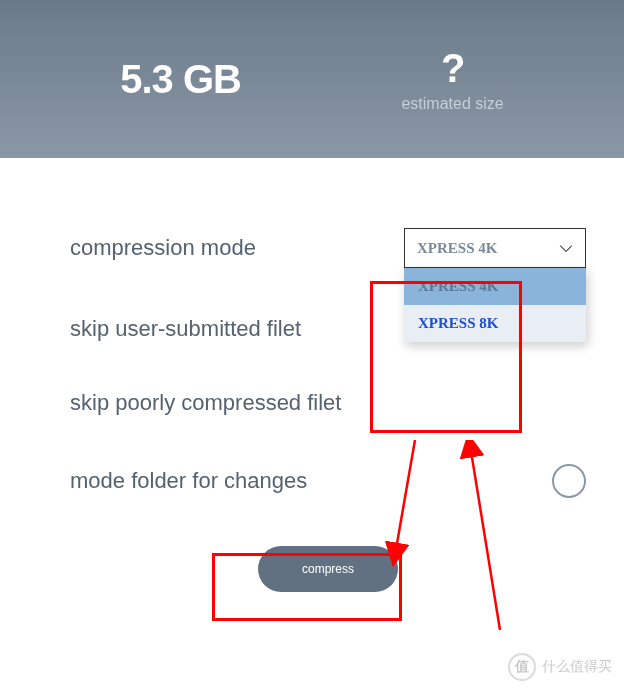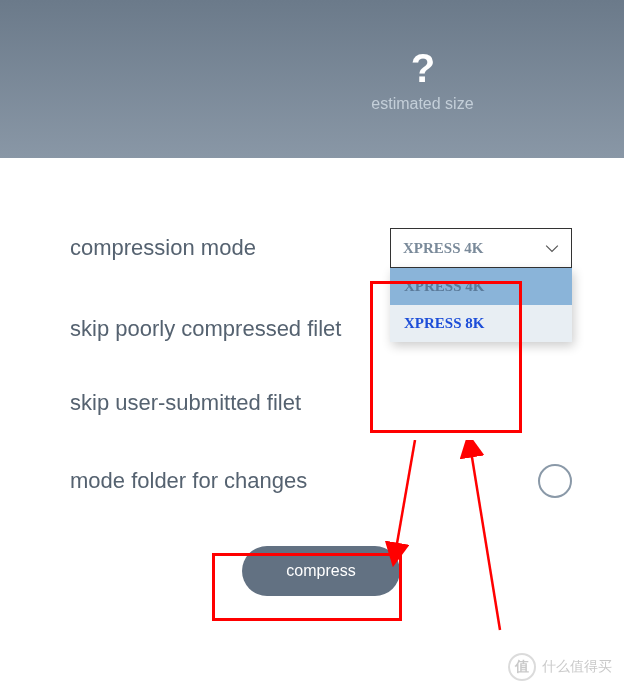--- a/index.html
+++ b/index.html
@@ -32,21 +32,21 @@
       font-weight: 700;
       letter-spacing: -1px;
     }
     .stat-label {
       font-size: 16px;
       color: #c4cfd9;
       margin-top: 4px;
       font-weight: 400;
     }
     .content {
-      padding: 70px 52px 0 70px;
+      padding: 70px 38px 0 70px;
     }
     .option-row {
       display: flex;
       align-items: center;
       justify-content: space-between;
       margin-bottom: 48px;
       position: relative;
     }
     .option-label {
       font-size: 22px;
@@ -116,21 +116,21 @@
       cursor: pointer;
     }
     .compress-button {
       display: block;
       margin: 40px auto 0 auto;
       background: #627182;
       color: #ffffff;
       border: none;
       border-radius: 30px;
       padding: 16px 44px;
-      font-size: 16px;
+      font-size: 12px;
       font-weight: 400;
       cursor: pointer;
     }
     .annotation-box-compress {
       position: absolute;
       border: 3px solid #ff0000;
       left: 212px;
       top: 553px;
       width: 190px;
       height: 68px;
@@ -163,20 +163,21 @@
       justify-content: center;
       font-size: 14px;
       font-weight: 700;
     }
   </style>
 </head>
 <body>
 
 <div class="header">
   <div class="stat-block">
+    <div class="stat-value">5.3 GB</div>
   </div>
   <div class="stat-block">
     <div class="stat-value">?</div>
     <div class="stat-label">estimated size</div>
   </div>
 </div>
 
 <div class="content">
 
   <div class="option-row">
@@ -189,25 +190,25 @@
           </svg>
       </div>
       <div class="dropdown-list">
         <div class="dropdown-item selected">XPRESS 4K</div>
         <div class="dropdown-item">XPRESS 8K</div>
       </div>
     </div>
   </div>
 
   <div class="option-row">
+    <span class="option-label">skip user-submitted filet</span>
+  </div>
+
+  <div class="option-row">
     <span class="option-label">skip poorly compressed filet</span>
-  </div>
-
-  <div class="option-row">
-    <span class="option-label">skip user-submitted filet</span>
   </div>
 
   <div class="option-row">
     <span class="option-label">mode folder for changes</span>
     <div class="radio-circle"></div>
   </div>
 
   <button class="compress-button">compress</button>
 
 </div>

